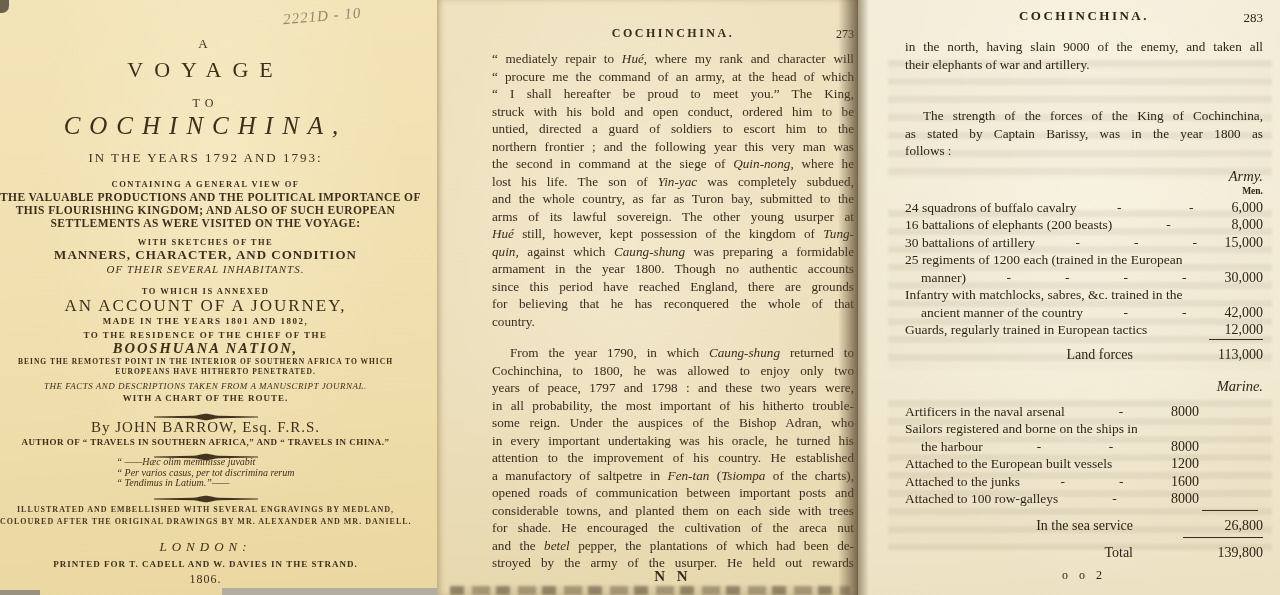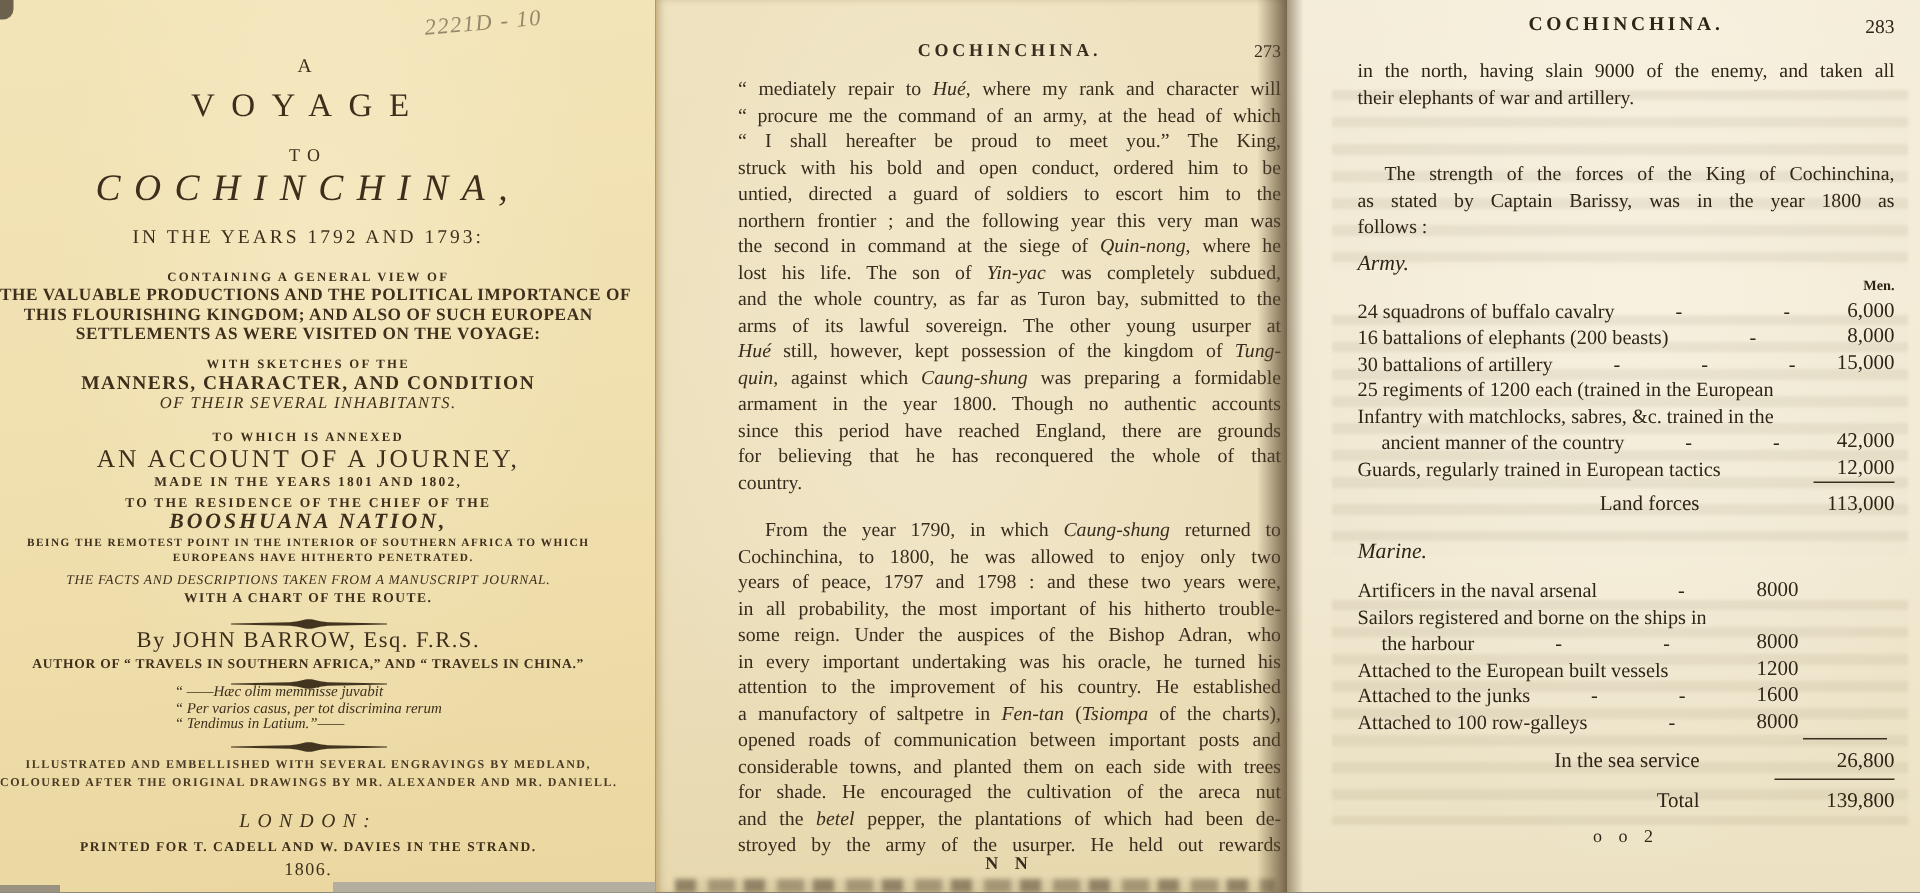--- a/index.html
+++ b/index.html
@@ -73,21 +73,21 @@
   .mid-head, .right-head { font-weight:700; text-align:center; }
   .mid-head { position:absolute; left:54px; width:362px; top:26px; font-size:12px; letter-spacing:2.5px; }
   .mid-pagenum { position:absolute; left:54px; width:362px; top:27px; text-align:right; font-size:12px; }
   .mid-text { position:absolute; left:54px; top:50px; width:362px; }
   .line { font-size:13.2px; line-height:17.5px; text-align:justify; text-align-last:justify; white-space:normal; }
   .line-last { text-align-last:left; }
   .line-indent { text-indent:18px; }
   .line-gap { margin-top:34px; }
   .para2 { margin-top:14px; }
   .mid-sig { position:absolute; left:54px; width:362px; top:568px; text-align:center;
-    font-size:12px; letter-spacing:4px; font-weight:700; }
+    font-size:15px; letter-spacing:4px; font-weight:700; }
   .bleed-bottom { position:absolute; left:12px; right:8px; bottom:0; height:9px; opacity:.75;
     background:repeating-linear-gradient(90deg, rgba(55,42,25,.65) 0 14px, rgba(55,42,25,.08) 14px 22px,
       rgba(55,42,25,.5) 22px 40px, rgba(55,42,25,.1) 40px 46px);
     filter:blur(1.6px); }
 
   
   .page-right { left:858px; width:422px;
     background:
       radial-gradient(ellipse at 55% 35%, rgba(255,253,242,.4), rgba(255,253,242,0) 70%),
       linear-gradient(178deg,#f4edd9 0%,#f1e9d2 60%,#ece1c2 100%);
@@ -95,21 +95,21 @@
   .page-right::before { content:''; position:absolute; left:0; top:0; bottom:0; width:11px;
     background:linear-gradient(to right, rgba(100,84,56,.55), rgba(100,84,56,0)); }
   .bleed { position:absolute; left:30px; right:8px; pointer-events:none; filter:blur(1.2px); opacity:.5;
     background:repeating-linear-gradient(180deg, rgba(120,108,76,.22) 0 7px, rgba(120,108,76,.03) 7px 18px); }
   .bleed-a { top:60px;  height:120px; }
   .bleed-b { top:210px; height:160px; }
   .bleed-c { top:400px; height:150px; }
   .right-head { position:absolute; left:47px; width:358px; top:8px; font-size:13px; letter-spacing:2.5px; }
   .right-pagenum { position:absolute; left:47px; width:358px; top:10px; text-align:right; font-size:13px; }
   .right-text { position:absolute; left:47px; top:38px; width:358px; }
-  .sec-head { text-align:left; font-style:italic; font-size:14.5px; line-height:18px; margin-top:7px; margin-bottom:-4px; }
+  .sec-head { text-align:right; font-style:italic; font-size:14.5px; line-height:18px; margin-top:7px; margin-bottom:-4px; }
   .men-label { text-align:right; font-size:9.5px; font-weight:700; line-height:12px; margin-top:4px; }
   .trows.army { margin-top:2px; }
   .trows.marine { margin-top:6px; }
   .trow { display:flex; font-size:13.5px; line-height:17.5px; white-space:pre; }
   .trow .t { overflow:hidden; }
   .trow .v { margin-left:auto; min-width:62px; text-align:right; font-size:14px; }
   .indent .t { padding-left:16px; }
   .narrow .v { margin-right:64px; }
   .sumrule { height:0; border-top:1.5px solid #3a2e1e; margin-left:auto; }
   .rule-land  { width:54px; margin-top:0; margin-bottom:3px; }
@@ -250,20 +250,24 @@
           <span class="v">8,000</span>
         </div>
           <div class="trow">
           <span class="t">30 battalions of artillery   -    -    -</span>
           <span class="v">15,000</span>
         </div>
           <div class="trow">
           <span class="t">25 regiments of 1200 each (trained in the European</span>
           <span class="v"></span>
         </div>
+          <div class="trow indent">
+          <span class="t">manner)   -    -    -    -</span>
+          <span class="v">30,000</span>
+        </div>
           <div class="trow">
           <span class="t">Infantry with matchlocks, sabres, &amp;c. trained in the</span>
           <span class="v"></span>
         </div>
           <div class="trow indent">
           <span class="t">ancient manner of the country   -    -</span>
           <span class="v">42,000</span>
         </div>
           <div class="trow">
           <span class="t">Guards, regularly trained in European tactics</span>

